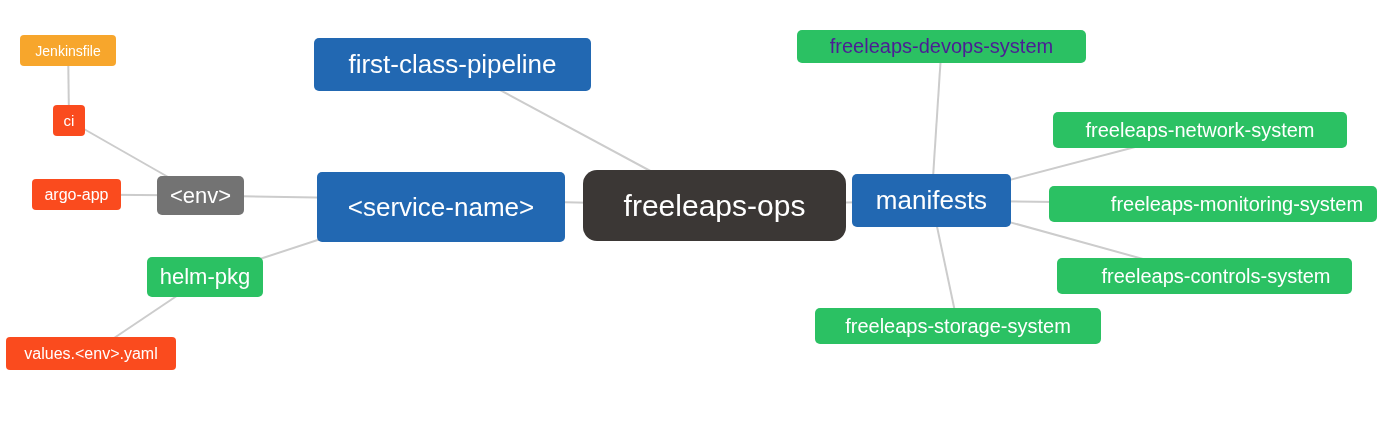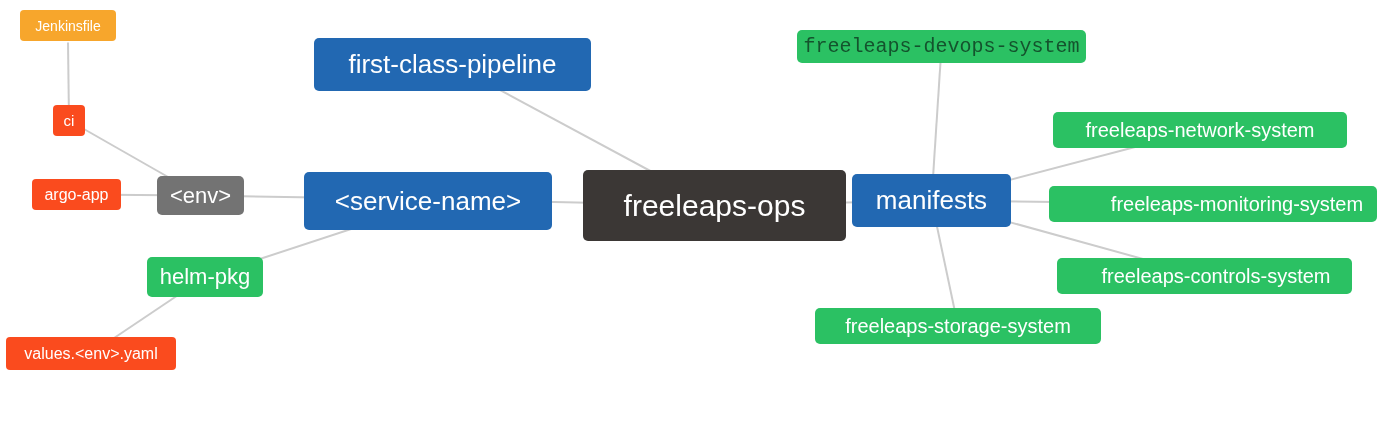--- a/index.html
+++ b/index.html
@@ -28,28 +28,28 @@
     display: flex;
     align-items: center;
     justify-content: center;
     color: #ffffff;
     border-radius: 5px;
     white-space: nowrap;
     box-sizing: border-box;
     cursor: default;
   }
   
-  .n-jenkinsfile { left: 20px;  top: 10px;  width: 96px;  height: 31px; font-size: 14px; border-radius: 4px; }
+  .n-jenkinsfile { left: 20px;  top: 35px;  width: 96px;  height: 31px; font-size: 14px; border-radius: 4px; }
   .n-ci          { left: 53px;  top: 105px; width: 32px;  height: 31px; font-size: 15px; border-radius: 4px; }
   .n-argo-app    { left: 32px;  top: 179px; width: 89px;  height: 31px; font-size: 16px; border-radius: 4px; }
   .n-env         { left: 157px; top: 176px; width: 87px;  height: 39px; font-size: 22px; }
   .n-helm-pkg    { left: 147px; top: 257px; width: 116px; height: 40px; font-size: 22px; }
   .n-values-yaml { left: 6px;   top: 337px; width: 170px; height: 33px; font-size: 16px; border-radius: 4px; }
   .n-first-class-pipeline { left: 314px; top: 38px;  width: 277px; height: 53px; font-size: 26px; }
-  .n-service-name         { left: 304px; top: 172px; width: 248px; height: 58px; font-size: 26px; }
+  .n-service-name         { left: 317px; top: 172px; width: 248px; height: 70px; font-size: 26px; }
   .n-freeleaps-ops        { left: 583px; top: 170px; width: 263px; height: 71px; font-size: 30px; }
   .n-manifests            { left: 852px; top: 174px; width: 159px; height: 53px; font-size: 26px; }
   .n-devops     { left: 797px;  top: 30px;  width: 289px; height: 33px; font-size: 20px; }
   .n-network    { left: 1053px; top: 112px; width: 294px; height: 36px; font-size: 20px; }
   .n-monitoring { left: 1049px; top: 186px; width: 328px; height: 36px; font-size: 20px; padding-left: 48px; }
   .n-controls   { left: 1057px; top: 258px; width: 295px; height: 36px; font-size: 20px; }
   .n-storage    { left: 815px;  top: 308px; width: 286px; height: 36px; font-size: 20px; }
 </style>
 </head>
 <body>
@@ -82,25 +82,25 @@
   <div class="node n-env" style="background: #737373; color: rgb(255, 255, 255);">&lt;env&gt;</div>
 
   <div class="node n-helm-pkg" style="background: rgb(43, 193, 99); color: rgb(255, 255, 255);">helm-pkg</div>
 
   <div class="node n-values-yaml" style="background: rgb(250, 75, 30); color: rgb(255, 255, 255);">values.&lt;env&gt;.yaml</div>
 
   <div class="node n-first-class-pipeline" style="background: rgb(34, 104, 178); color: rgb(255, 255, 255);">first-class-pipeline</div>
 
   <div class="node n-service-name" style="background: rgb(34, 104, 178); color: rgb(255, 255, 255);">&lt;service-name&gt;</div>
 
-  <div class="node n-freeleaps-ops" style="background: rgb(59, 55, 53); color: rgb(255, 255, 255);">freeleaps-ops</div>
+  <div class="node n-freeleaps-ops" style="background: rgb(59, 55, 53); color: rgb(255, 255, 255); border-radius: 14px;">freeleaps-ops</div>
 
   <div class="node n-manifests" style="background: rgb(34, 104, 178); color: rgb(255, 255, 255);">manifests</div>
 
-  <div class="node n-devops" style="background: rgb(43, 193, 99); color: #14532d; font-family: Liberation Mono, monospace;">freeleaps-devops-system</div>
+  <div class="node n-devops" style="background: rgb(43, 193, 99); color: #4c1d95;">freeleaps-devops-system</div>
 
   <div class="node n-network" style="background: rgb(43, 193, 99); color: rgb(255, 255, 255);">freeleaps-network-system</div>
 
   <div class="node n-monitoring" style="background: rgb(43, 193, 99); color: rgb(255, 255, 255);">freeleaps-monitoring-system</div>
 
   <div class="node n-controls" style="background: rgb(43, 193, 99); color: rgb(255, 255, 255); padding-left: 23px;">freeleaps-controls-system</div>
 
   <div class="node n-storage" style="background: rgb(43, 193, 99); color: rgb(255, 255, 255);">freeleaps-storage-system</div>
 
 </div>

